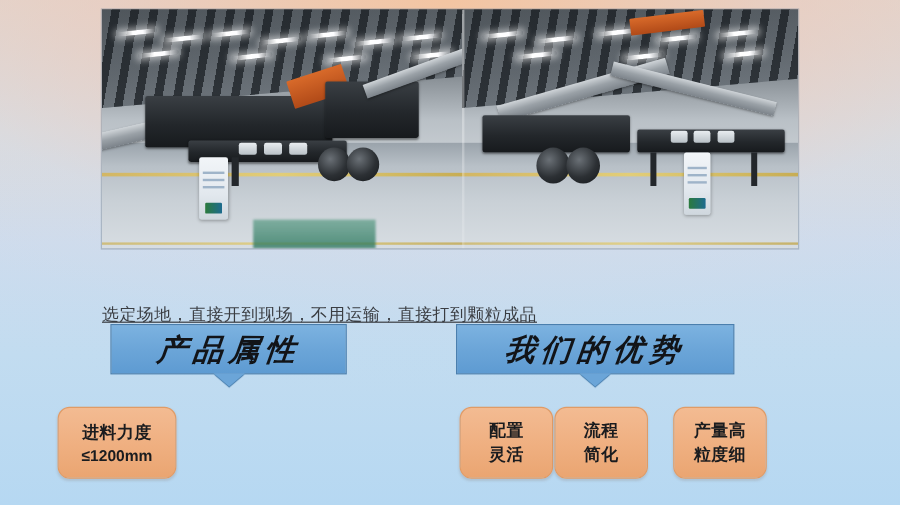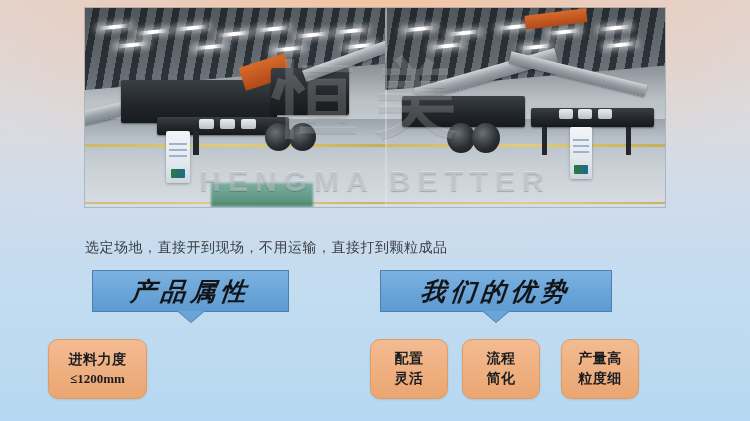--- a/index.html
+++ b/index.html
@@ -103,23 +103,23 @@
   .seam{position:absolute;left:300px;top:0;width:2px;height:100%;
     background:linear-gradient(180deg,rgba(255,255,255,.45),rgba(255,255,255,.15));}
 
   
   .title{
     position:absolute;left:85px;top:210px;
     font-family:"DejaVu Serif","Liberation Serif",serif;
     font-size:21px;font-weight:700;color:#2a2c30;letter-spacing:1px;
   }
   .subtitle{
-    position:absolute;left:85px;top:239px;
-    font-family:"DejaVu Serif","Liberation Serif",serif;
-    font-size:14px;color:#3a3d42;letter-spacing:.5px;white-space:nowrap;
+    position:absolute;left:85px;top:254px;
+    font-family:"DejaVu Serif","Liberation Serif",serif;
+    font-size:14px;color:#3a3d42;letter-spacing:.5px;white-space:nowrap;text-decoration:underline;
   }
 
   
   .ribbon{
     position:absolute;height:40px;
     background:linear-gradient(180deg,#7cb2e0 0%,#6ba5d8 52%,#5e9bd2 100%);
     border:1px solid #4a7fae;
     display:flex;align-items:center;justify-content:center;
   }
   .ribbon:after{
@@ -146,21 +146,21 @@
     border-radius:10px;
     box-shadow:0 1px 2px rgba(120,90,70,.18);
     display:flex;flex-direction:column;align-items:center;justify-content:center;
     gap:2px;
   }
   .card .l1{
     font-family:"DejaVu Serif","Liberation Serif",serif;
     font-size:14px;font-weight:700;color:#1a1c1f;letter-spacing:.5px;white-space:nowrap;
   }
   .card .l2{
-    font-family:Liberation Serif, serif;
+    font-family:Liberation Sans, sans-serif;
     font-size:13px;font-weight:700;color:#1a1c1f;letter-spacing:0;white-space:nowrap;
   }
   .card .l2.cn{
     font-family:"DejaVu Serif","Liberation Serif",serif;
     font-size:14px;letter-spacing:.5px;
   }
 </style>
 </head>
 <body>
 
@@ -239,40 +239,38 @@
         <i style="top:22%"></i>
           <i style="top:34%"></i>
           <i style="top:46%"></i>
           <b></b>
       </div>
     </div>
 
     <div class="seam"></div>
 
     <div class="wm">
-      <div class="wm-cn">恒美</div>
-      <div class="wm-en">HENGMA BETTER</div>
     </div>
   </div>
 
   <div class="subtitle">选定场地，直接开到现场，不用运输，直接打到颗粒成品</div>
 
   <div class="ribbon" id="ribbon-left">
     <span>产品属性</span>
   </div>
   <div class="ribbon" id="ribbon-right">
     <span>我们的优势</span>
   </div>
 
   <div class="cards">
     <div class="card" id="card-0" style="left: 48px; width: 97px;">
       <div class="l1">进料力度</div>
       <div class="l2">≤1200mm</div>
     </div>
-    <div class="card" id="card-2" style="left: 370px; width: 76px; align-items: center;">
+    <div class="card" id="card-2" style="left: 383px; width: 76px; align-items: center;">
       <div class="l1">配置</div>
       <div class="l2 cn">灵活</div>
     </div>
     <div class="card" id="card-3" style="left: 462px; width: 76px;">
       <div class="l1">流程</div>
       <div class="l2 cn">简化</div>
     </div>
     <div class="card" id="card-4" style="left: 561px; width: 76px;">
       <div class="l1">产量高</div>
       <div class="l2 cn">粒度细</div>

